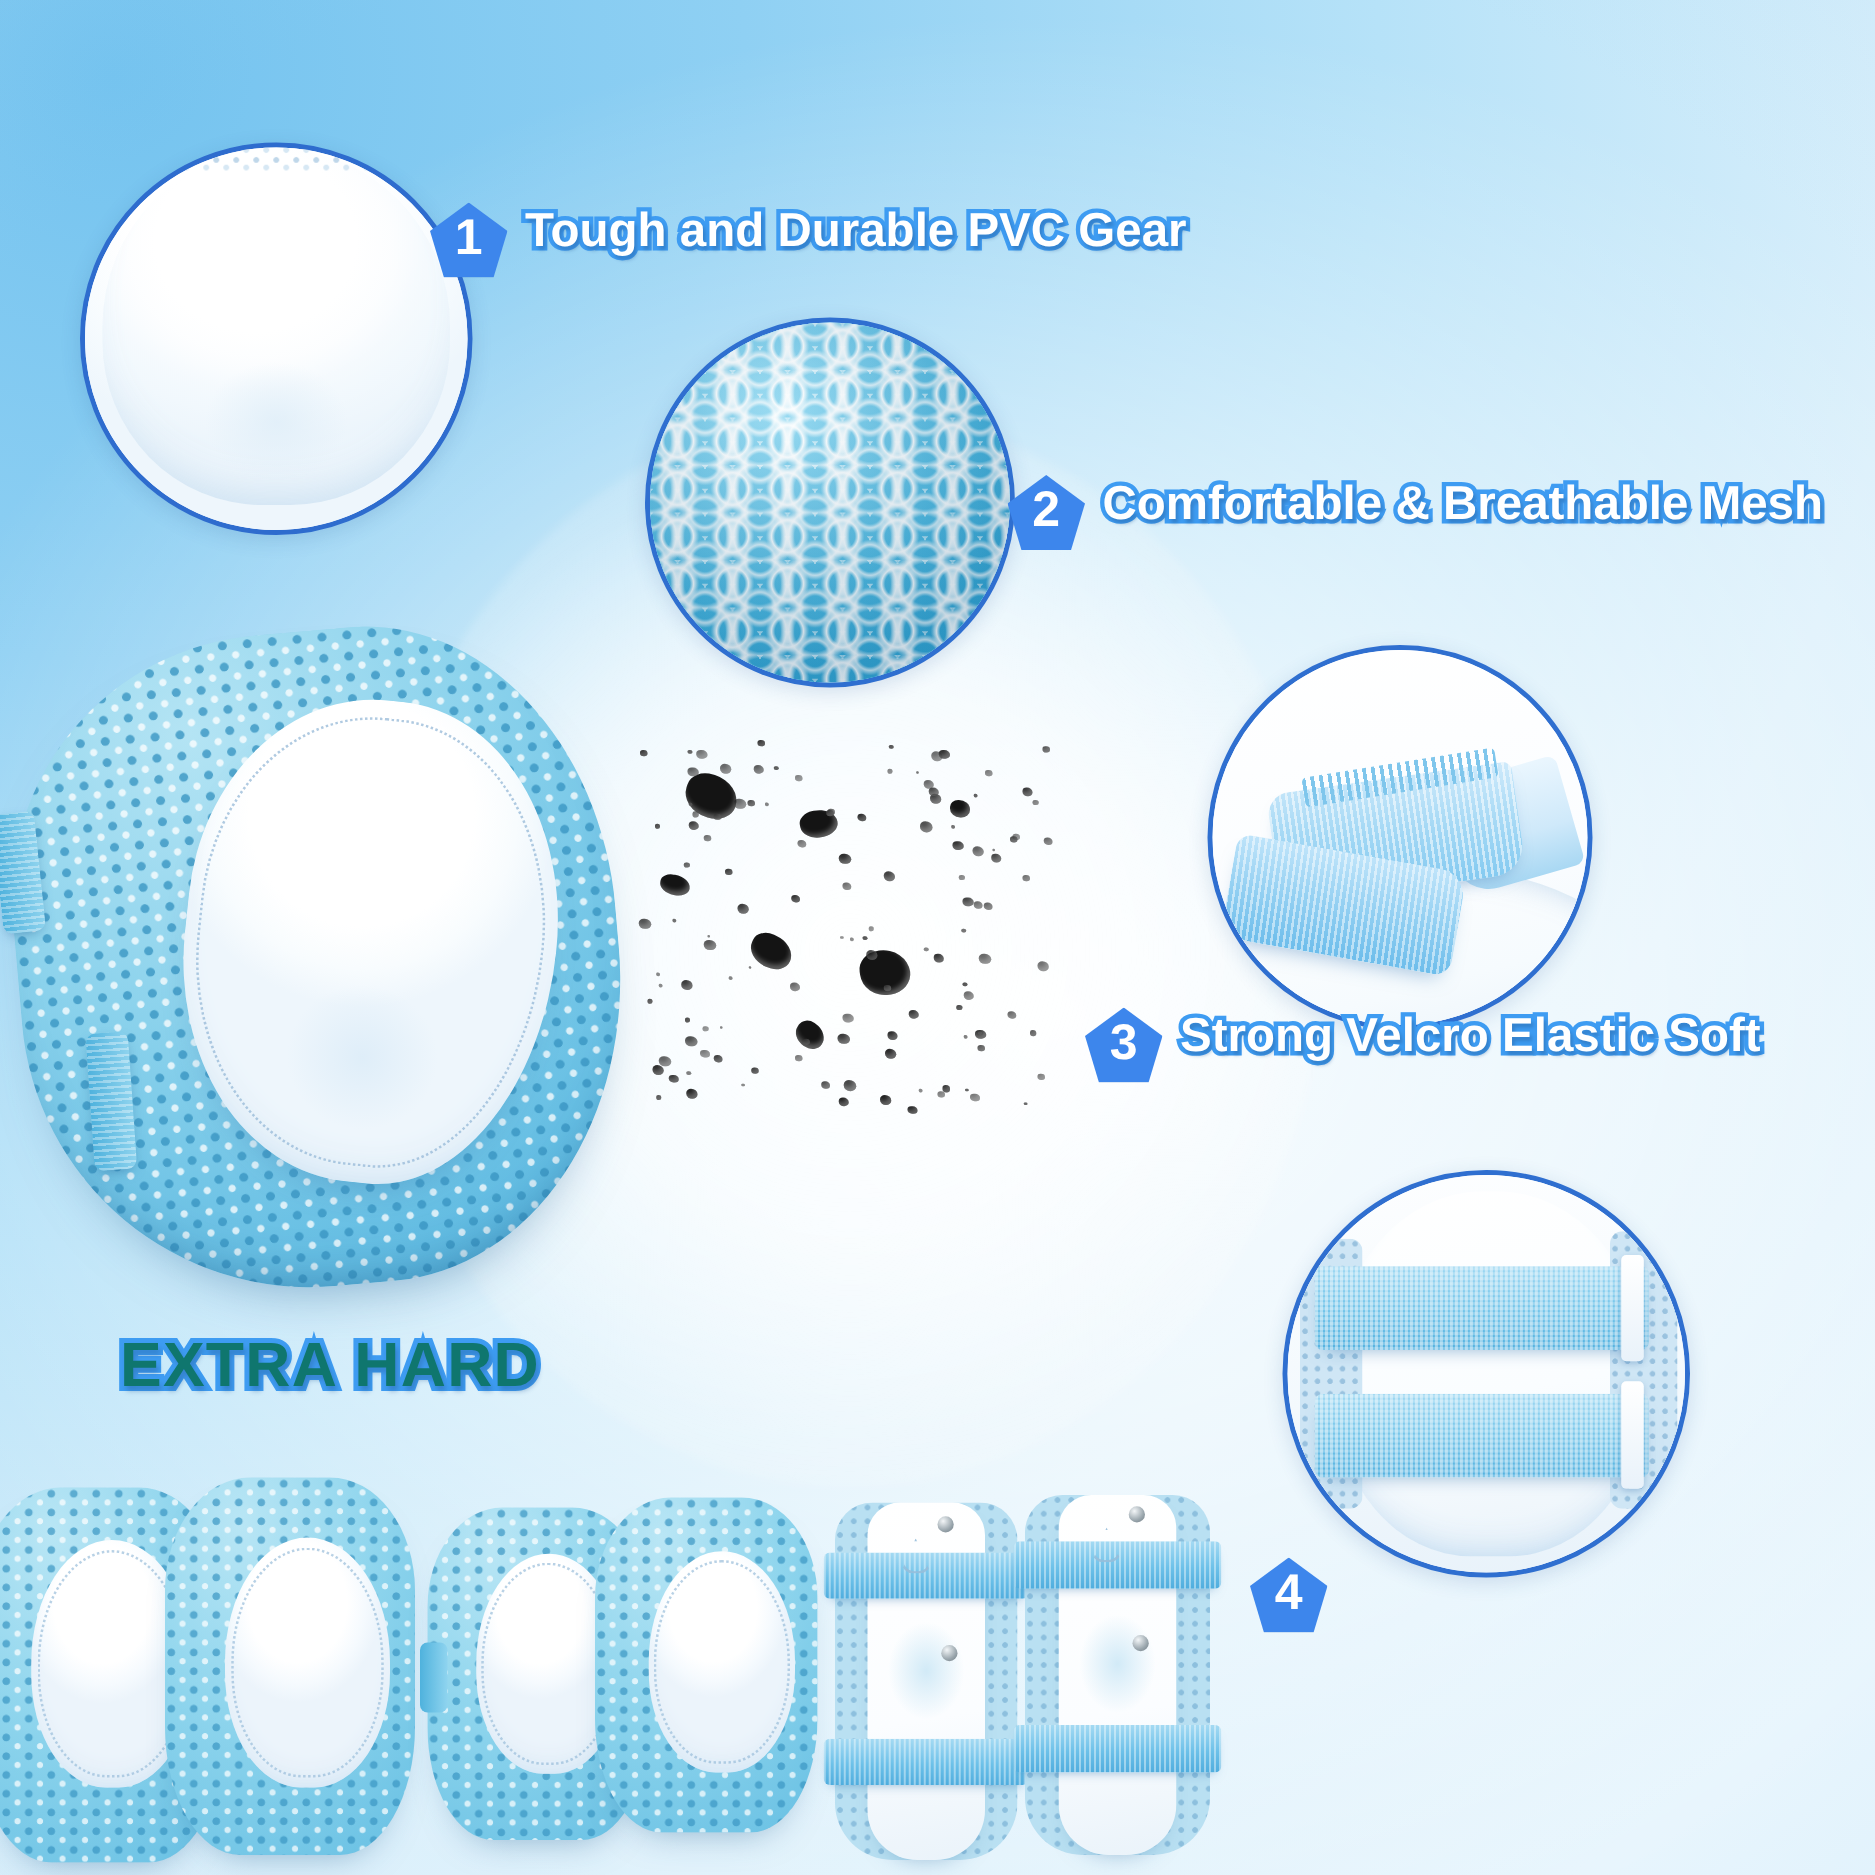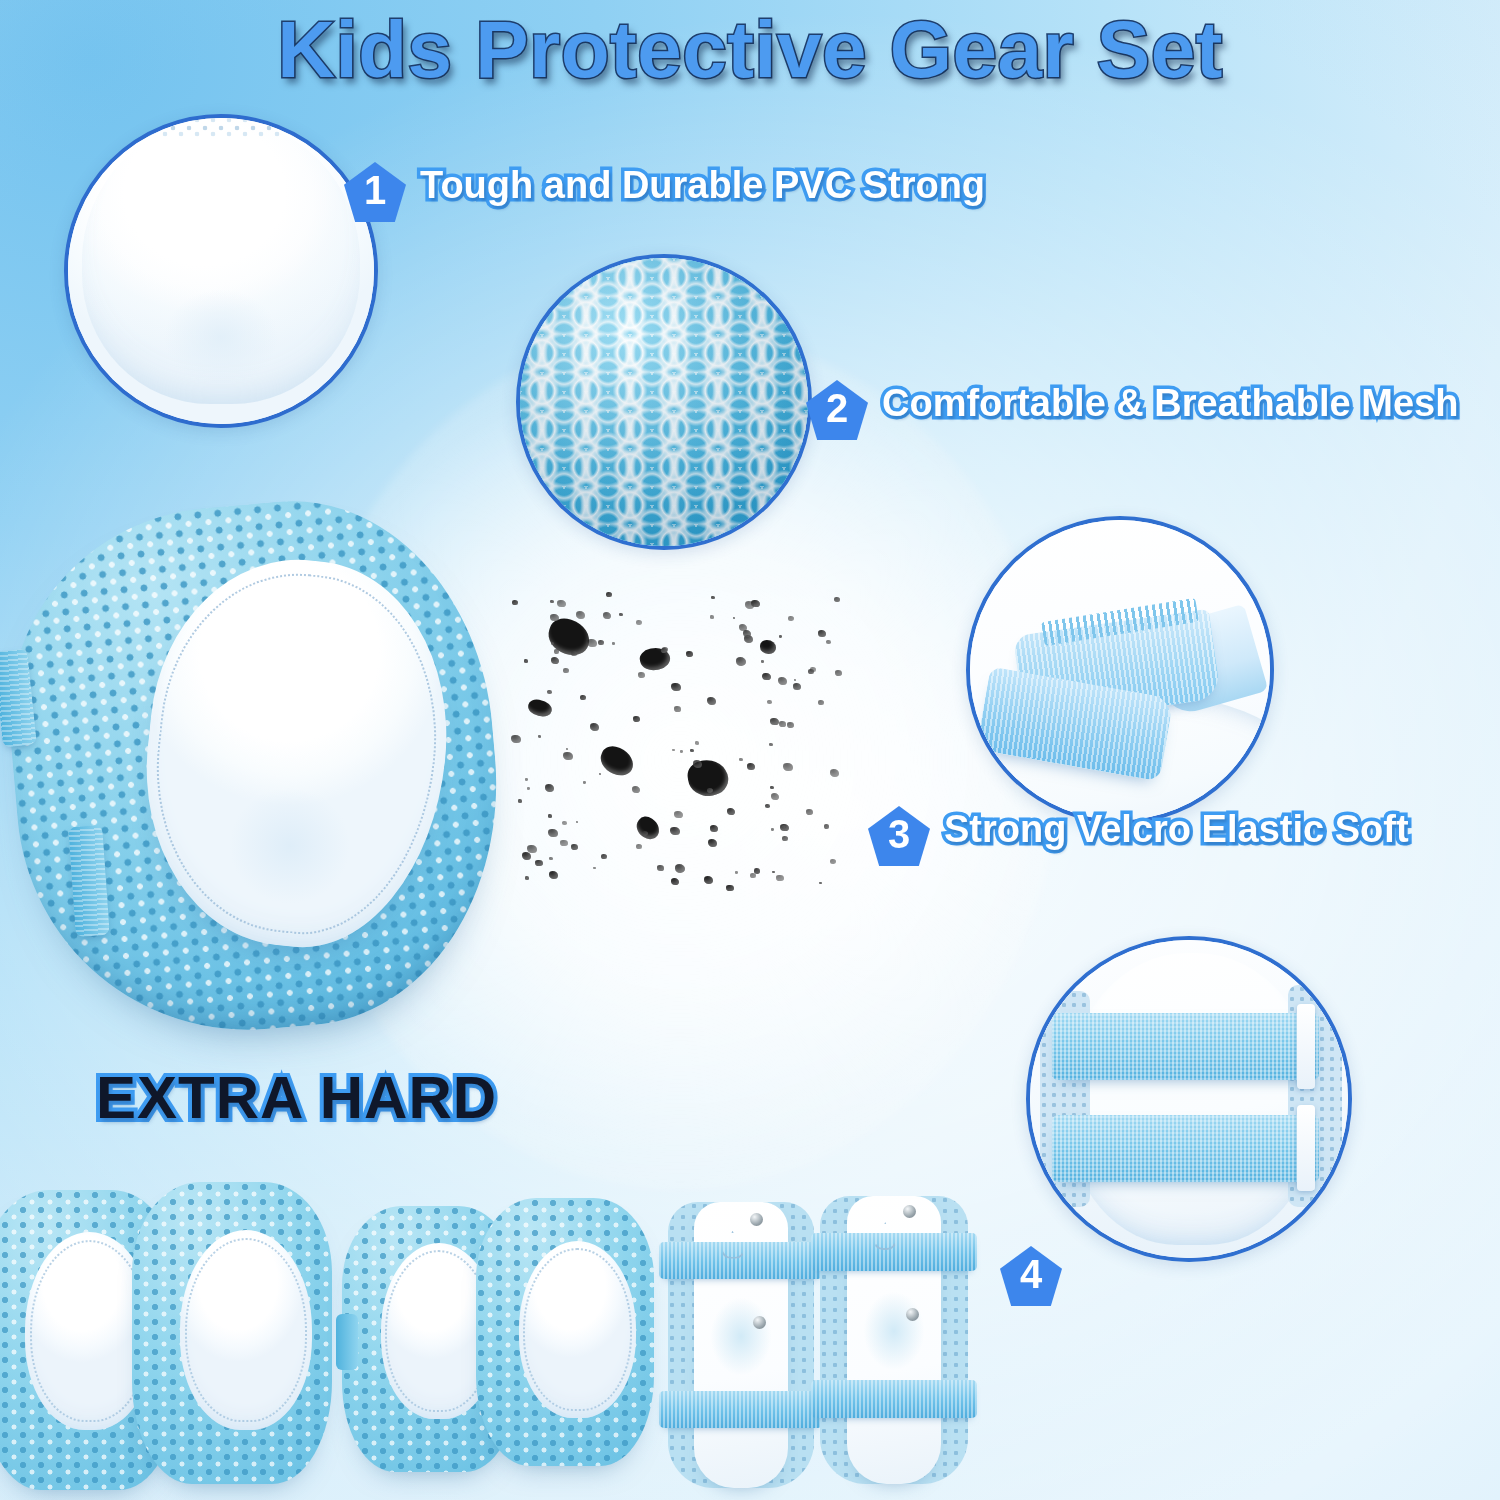--- a/index.html
+++ b/index.html
@@ -51,21 +51,21 @@
     text-shadow:2px 3px 3px rgba(40,95,155,.45);
     white-space:pre-line;
   }
   #feat1{left:344px;top:162px;}
   #feat2{left:806px;top:380px;}
   #feat3{left:868px;top:806px;}
   #feat4{left:1000px;top:1246px;}
 
   .extra-hard{
     position:absolute;left:96px;top:1063px;
-    font-size:60px;font-weight:bold;color:#0f172a;
+    font-size:50px;font-weight:bold;color:#0f766e;
     -webkit-text-stroke:8px #3e9cf2;paint-order:stroke fill;
     text-shadow:2px 4px 4px rgba(40,95,155,.40);
     letter-spacing:1px;
   }
 
   
   .circle{position:absolute;border-radius:50%;border:4px solid #2f6fd0;overflow:hidden;
     box-shadow:0 4px 16px rgba(40,90,150,.16);background:#ffffff;}
 
   
@@ -245,21 +245,20 @@
 </style>
 </head>
 <body>
 
 <div id="canvas">
 
   <div class="bg-base"></div>
   <div class="bg-glow"></div>
   <div class="bg-vignette"></div>
 
-  <div class="title">Kids Protective Gear Set</div>
 
   <div class="circle" id="c1">
     <div class="shell-fill">
       <div class="shell-dome"></div>
       <div class="shell-crease"></div>
       <div class="shell-meshtop"></div>
     </div>
   </div>
 
   <div class="circle" id="c2">
@@ -472,21 +471,21 @@
       <div class="wrist-strap" style="top:13%;"></div>
       <div class="wrist-strap" style="top:64%;"></div>
       <div class="wrist-rivet" style="left:56%;top:3%;"></div>
       <div class="wrist-rivet" style="left:58%;top:39%;"></div>
       <div class="wrist-vent" style="left:36%;top:9%;"></div>
     </div>
   </div>
 
   <div class="feat" id="feat1">
     <div class="pent">1</div>
-    <div class="feat-text">Tough and Durable PVC Strong</div>
+    <div class="feat-text">Tough and Durable PVC Gear</div>
   </div>
   <div class="feat" id="feat2">
     <div class="pent">2</div>
     <div class="feat-text">Comfortable &amp; Breathable Mesh</div>
   </div>
   <div class="feat" id="feat3">
     <div class="pent">3</div>
     <div class="feat-text">Strong Velcro Elastic Soft</div>
   </div>
   <div class="feat" id="feat4">

